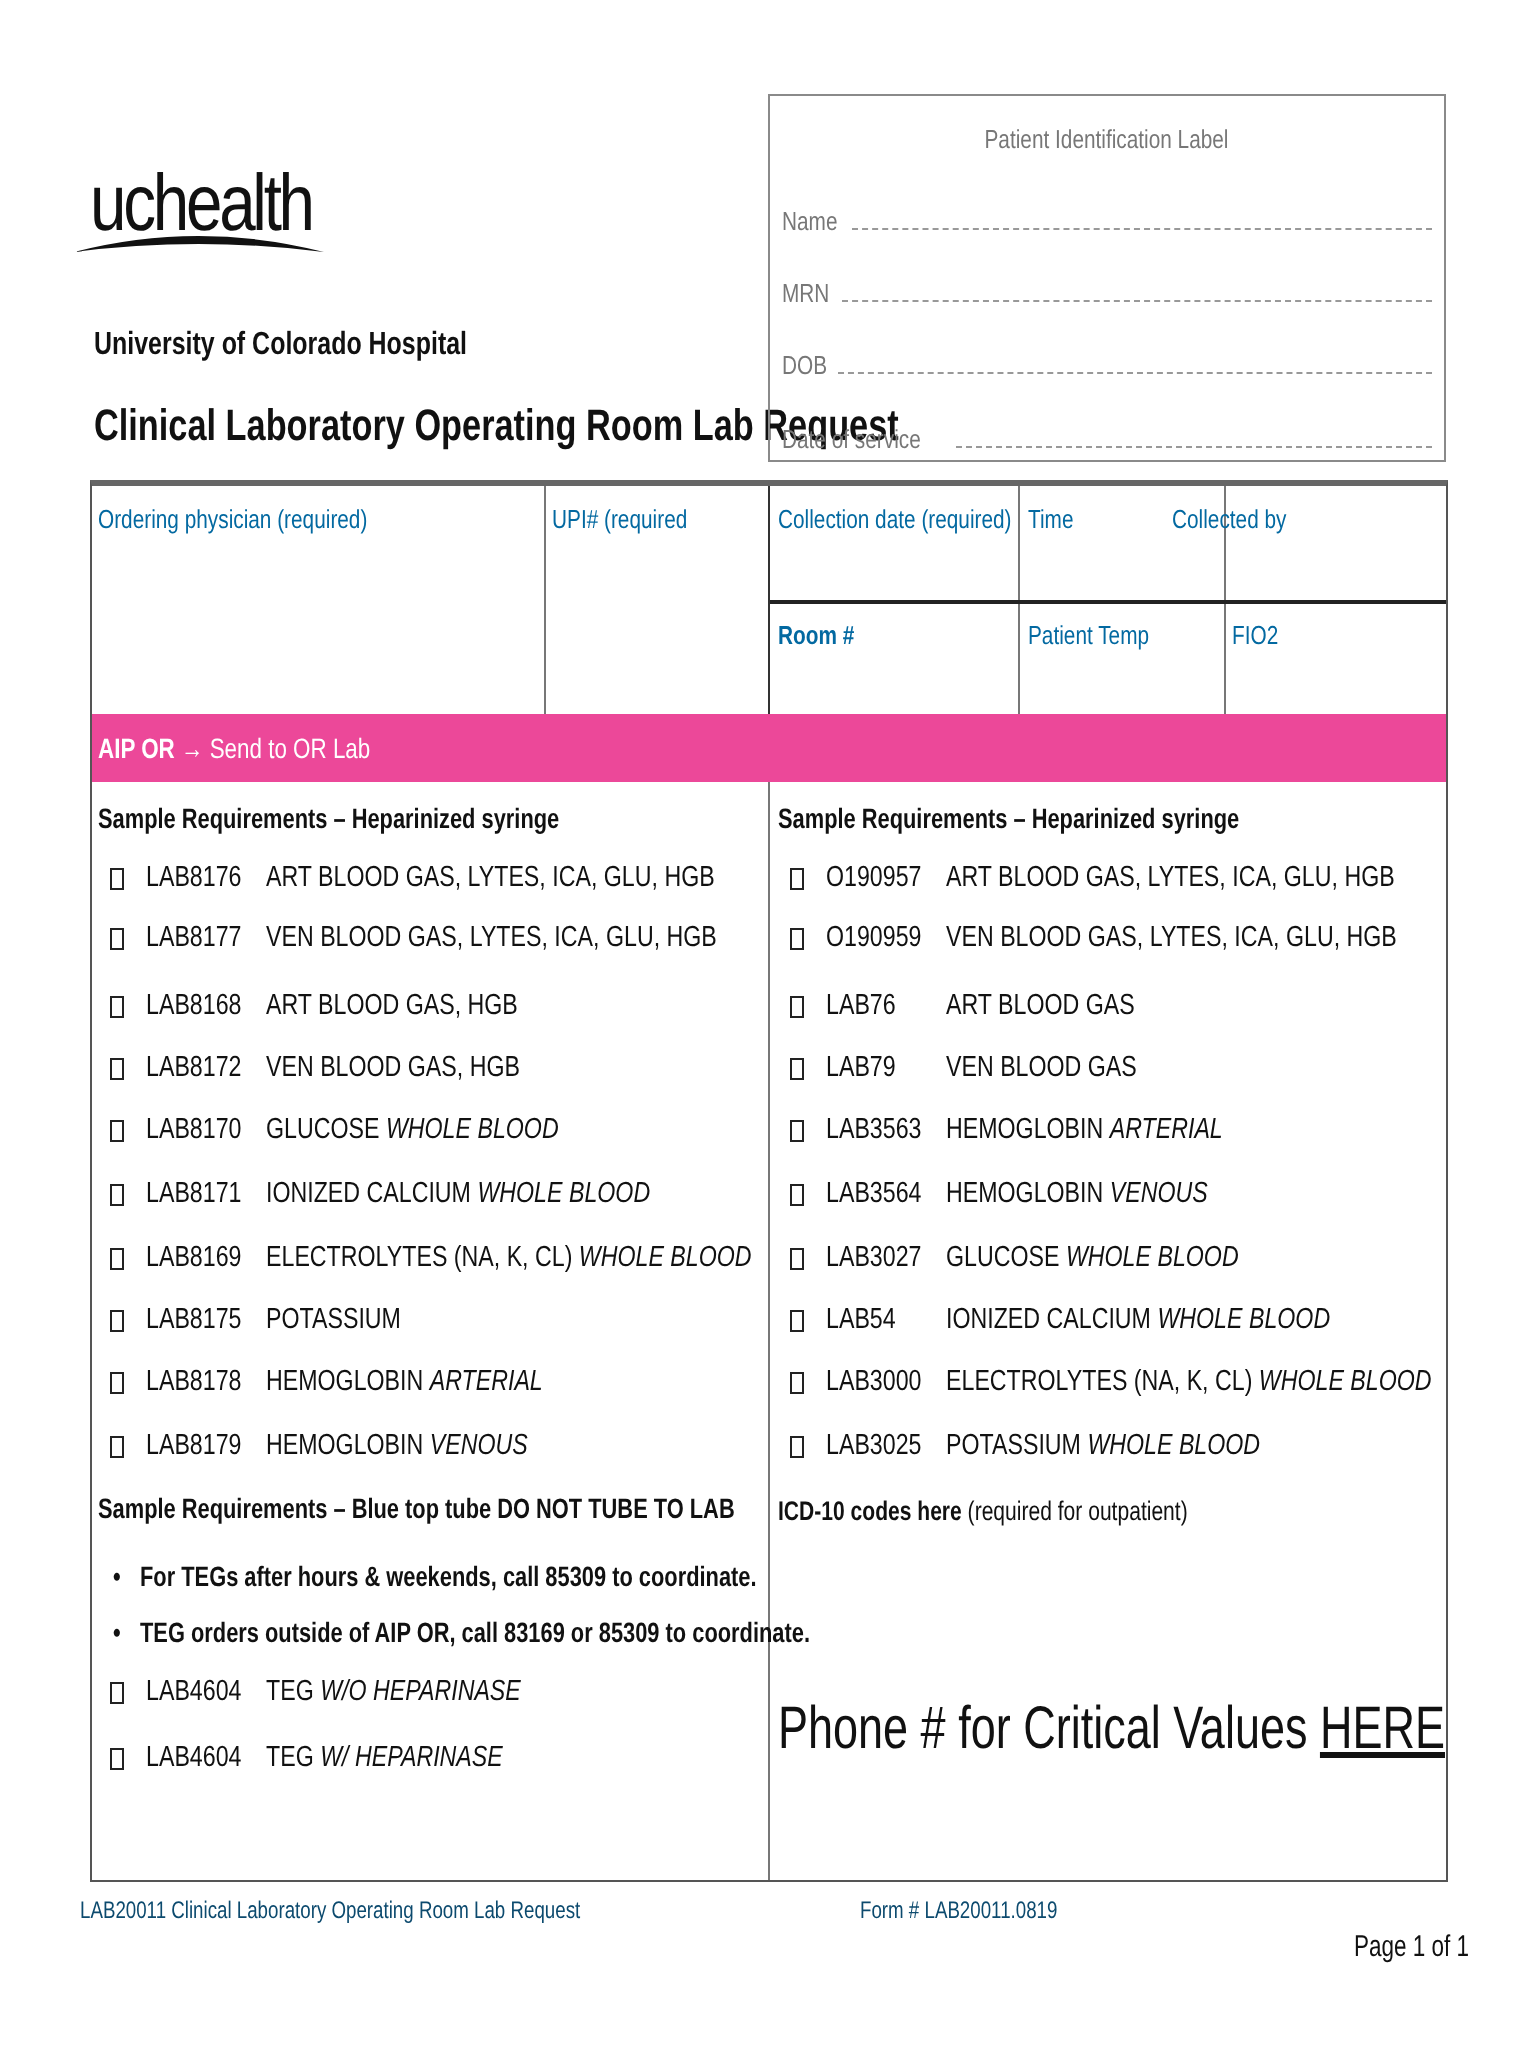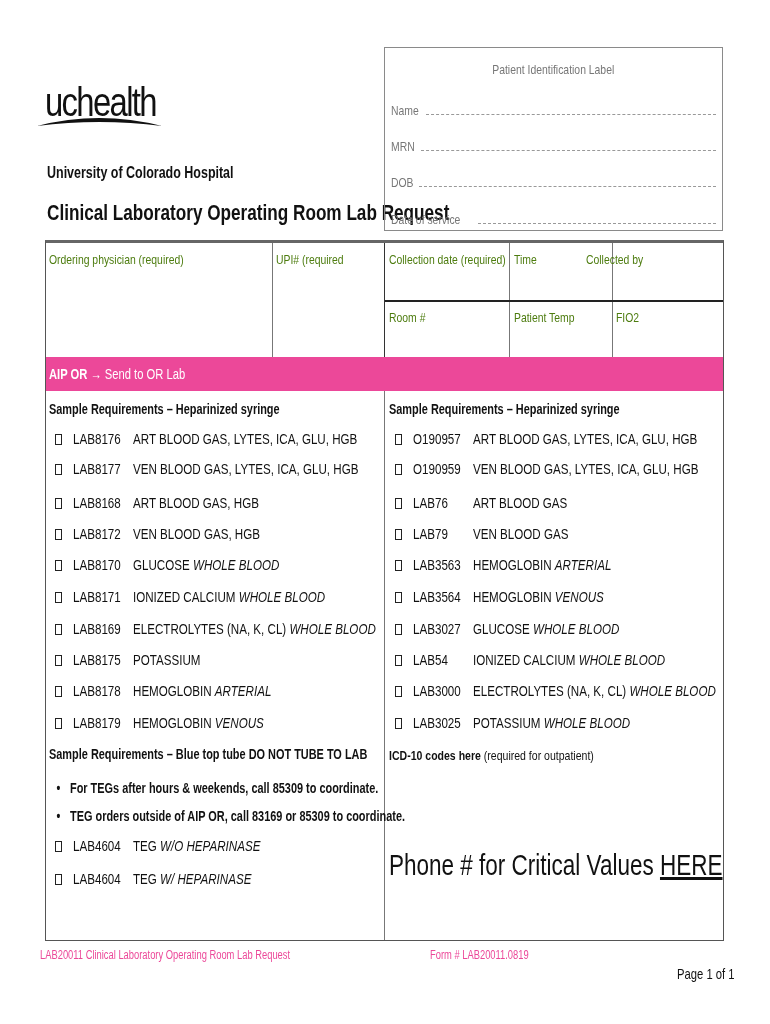--- a/index.html
+++ b/index.html
@@ -16,21 +16,21 @@
   .form-title span { transform:scaleX(0.78); }
 
   .pid { position:absolute; left:384px; top:47px; width:339px; height:184px; border:1px solid #8a8a8a; box-sizing:border-box; }
   .pid-title { position:absolute; left:0; right:0; top:14px; text-align:center; font-size:13px; color:#777; }
   .pid-title span { transform:scaleX(0.8); transform-origin:center top; }
   .pid-row { position:absolute; left:6px; right:6px; height:20px; display:flex; align-items:flex-end; color:#777; font-size:13px; }
   .pid-row .lbl { transform:scaleX(0.8); transform-origin:left bottom; white-space:nowrap; }
   .pid-row .line { flex:1; border-bottom:1px dashed #999; height:1px; margin-bottom:3px; }
 
   .grid { position:absolute; left:45px; top:240px; width:679px; height:701px; border:1px solid #555; border-top:3px solid #666; box-sizing:border-box; }
-  .cell-lbl { position:absolute; font-size:13px; color:#4d7c0f;text-align:center; }
+  .cell-lbl { position:absolute; font-size:13px; color:#0369a1;text-align:center; }
   .cell-lbl span { transform:scaleX(0.8); }
   .vline { position:absolute; width:1px; background:#777; }
   .hline { position:absolute; height:2px; background:#222; }
 
   .bar { position:absolute; left:0; right:0; top:114px; height:34px; background:#ec4899; color:#fff; font-size:14px; }
   .bar .half { position:absolute; top:9px; }
   .bar span { transform:scaleX(0.8); }
   .bar b { font-weight:bold; }
   .u { text-decoration:underline; }
 
@@ -40,21 +40,21 @@
   .chk { position:absolute; left:0; top:3px; width:7px; height:11px; border:1.3px solid #222; box-sizing:border-box; }
   .code { position:absolute; left:18px; top:0; }
   .code span, .desc span { transform:scaleX(0.8); }
   .desc { position:absolute; left:78px; top:0; }
   .desc i { font-style:italic; }
   .bullet { position:absolute; font-size:14px; font-weight:bold; }
   .bullet span { transform:scaleX(0.78); }
   .bullet .dot { position:absolute; left:-14px; top:0; }
   .phone { position:absolute; left:389px; top:848px; font-size:30px; }
   .phone span { transform:scaleX(0.75); }
-  .footer { position:absolute; top:948px; font-size:12px; color:#ec4899; }
+  .footer { position:absolute; top:948px; font-size:12px; color:#0c4a6e; }
   .footer span { transform:scaleX(0.78); }
   .page { position:absolute; left:677px; top:965px; font-size:15px; color:#111; }
   .page span { transform:scaleX(0.75); }
 </style>
 </head>
 <body>
 
 <div class="logo">
   <div class="logo-text">uchealth</div>
   <svg width="125" height="14" viewBox="0 0 125 14">
@@ -90,21 +90,21 @@
   <div class="vline" style="left:338px; top:0; height:114px; background:#333;"></div>
   <div class="vline" style="left:463px; top:0; height:114px;"></div>
   <div class="vline" style="left:566px; top:0; height:114px;"></div>
   <div class="hline" style="left:339px; right:0; top:57px;"></div>
 
   <div class="cell-lbl" style="left:3px; top:9px;"><span class="cond">Ordering physician (required)</span></div>
   <div class="cell-lbl" style="left:230px; top:9px;"><span class="cond">UPI# (required</span></div>
   <div class="cell-lbl" style="left:343px; top:9px;"><span class="cond">Collection date (required)</span></div>
   <div class="cell-lbl" style="left:468px; top:9px;"><span class="cond">Time</span></div>
   <div class="cell-lbl" style="left:540px; top:9px;"><span class="cond">Collected by</span></div>
-  <div class="cell-lbl" style="left:343px; top:67px;"><span class="cond">Room #</span></div>
+  <div class="cell-lbl" style="left:343px; top:67px;font-weight:bold;"><span class="cond">Room #</span></div>
   <div class="cell-lbl" style="left:468px; top:67px;"><span class="cond">Patient Temp</span></div>
   <div class="cell-lbl" style="left:570px; top:67px;"><span class="cond">FIO2</span></div>
 
   <div class="bar">
     <div class="half" style="left:3px;">
       <span class="cond"><b>AIP OR</b> <span>→</span> <span>Send to OR Lab</span></span>
     </div>
   </div>
 
   <div class="vline" style="left:338px; top:148px; bottom:0;"></div>

